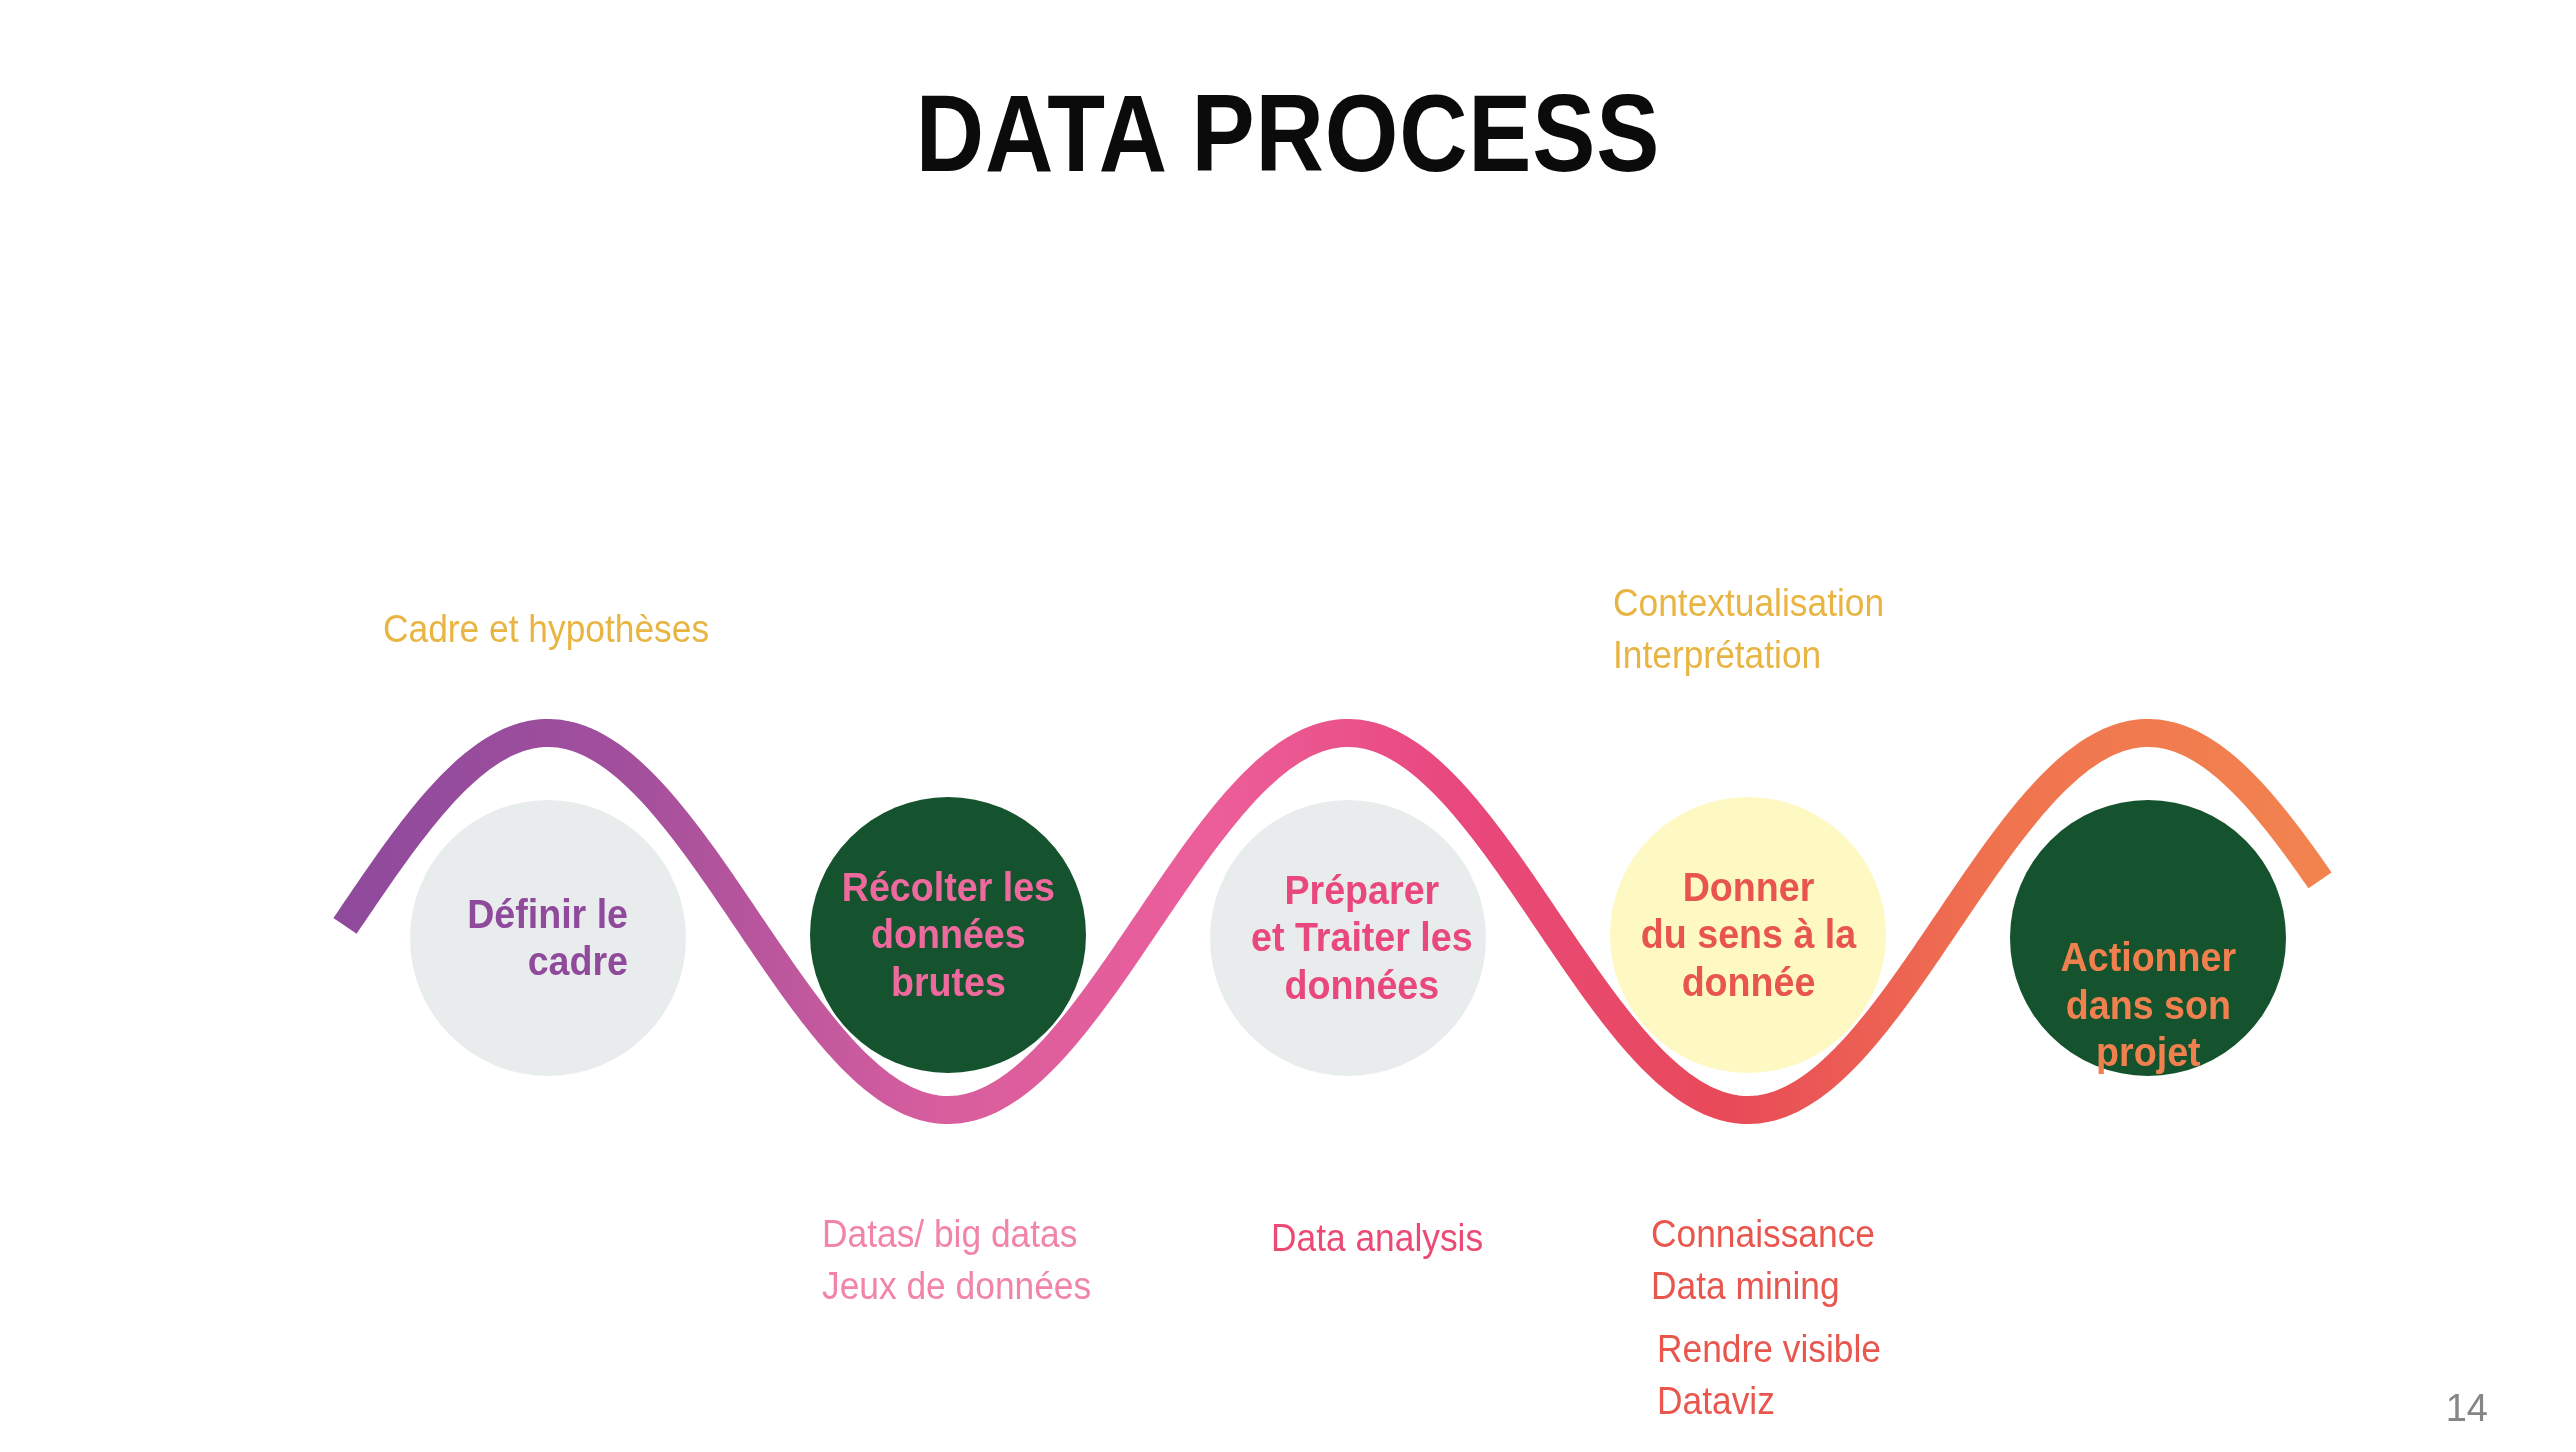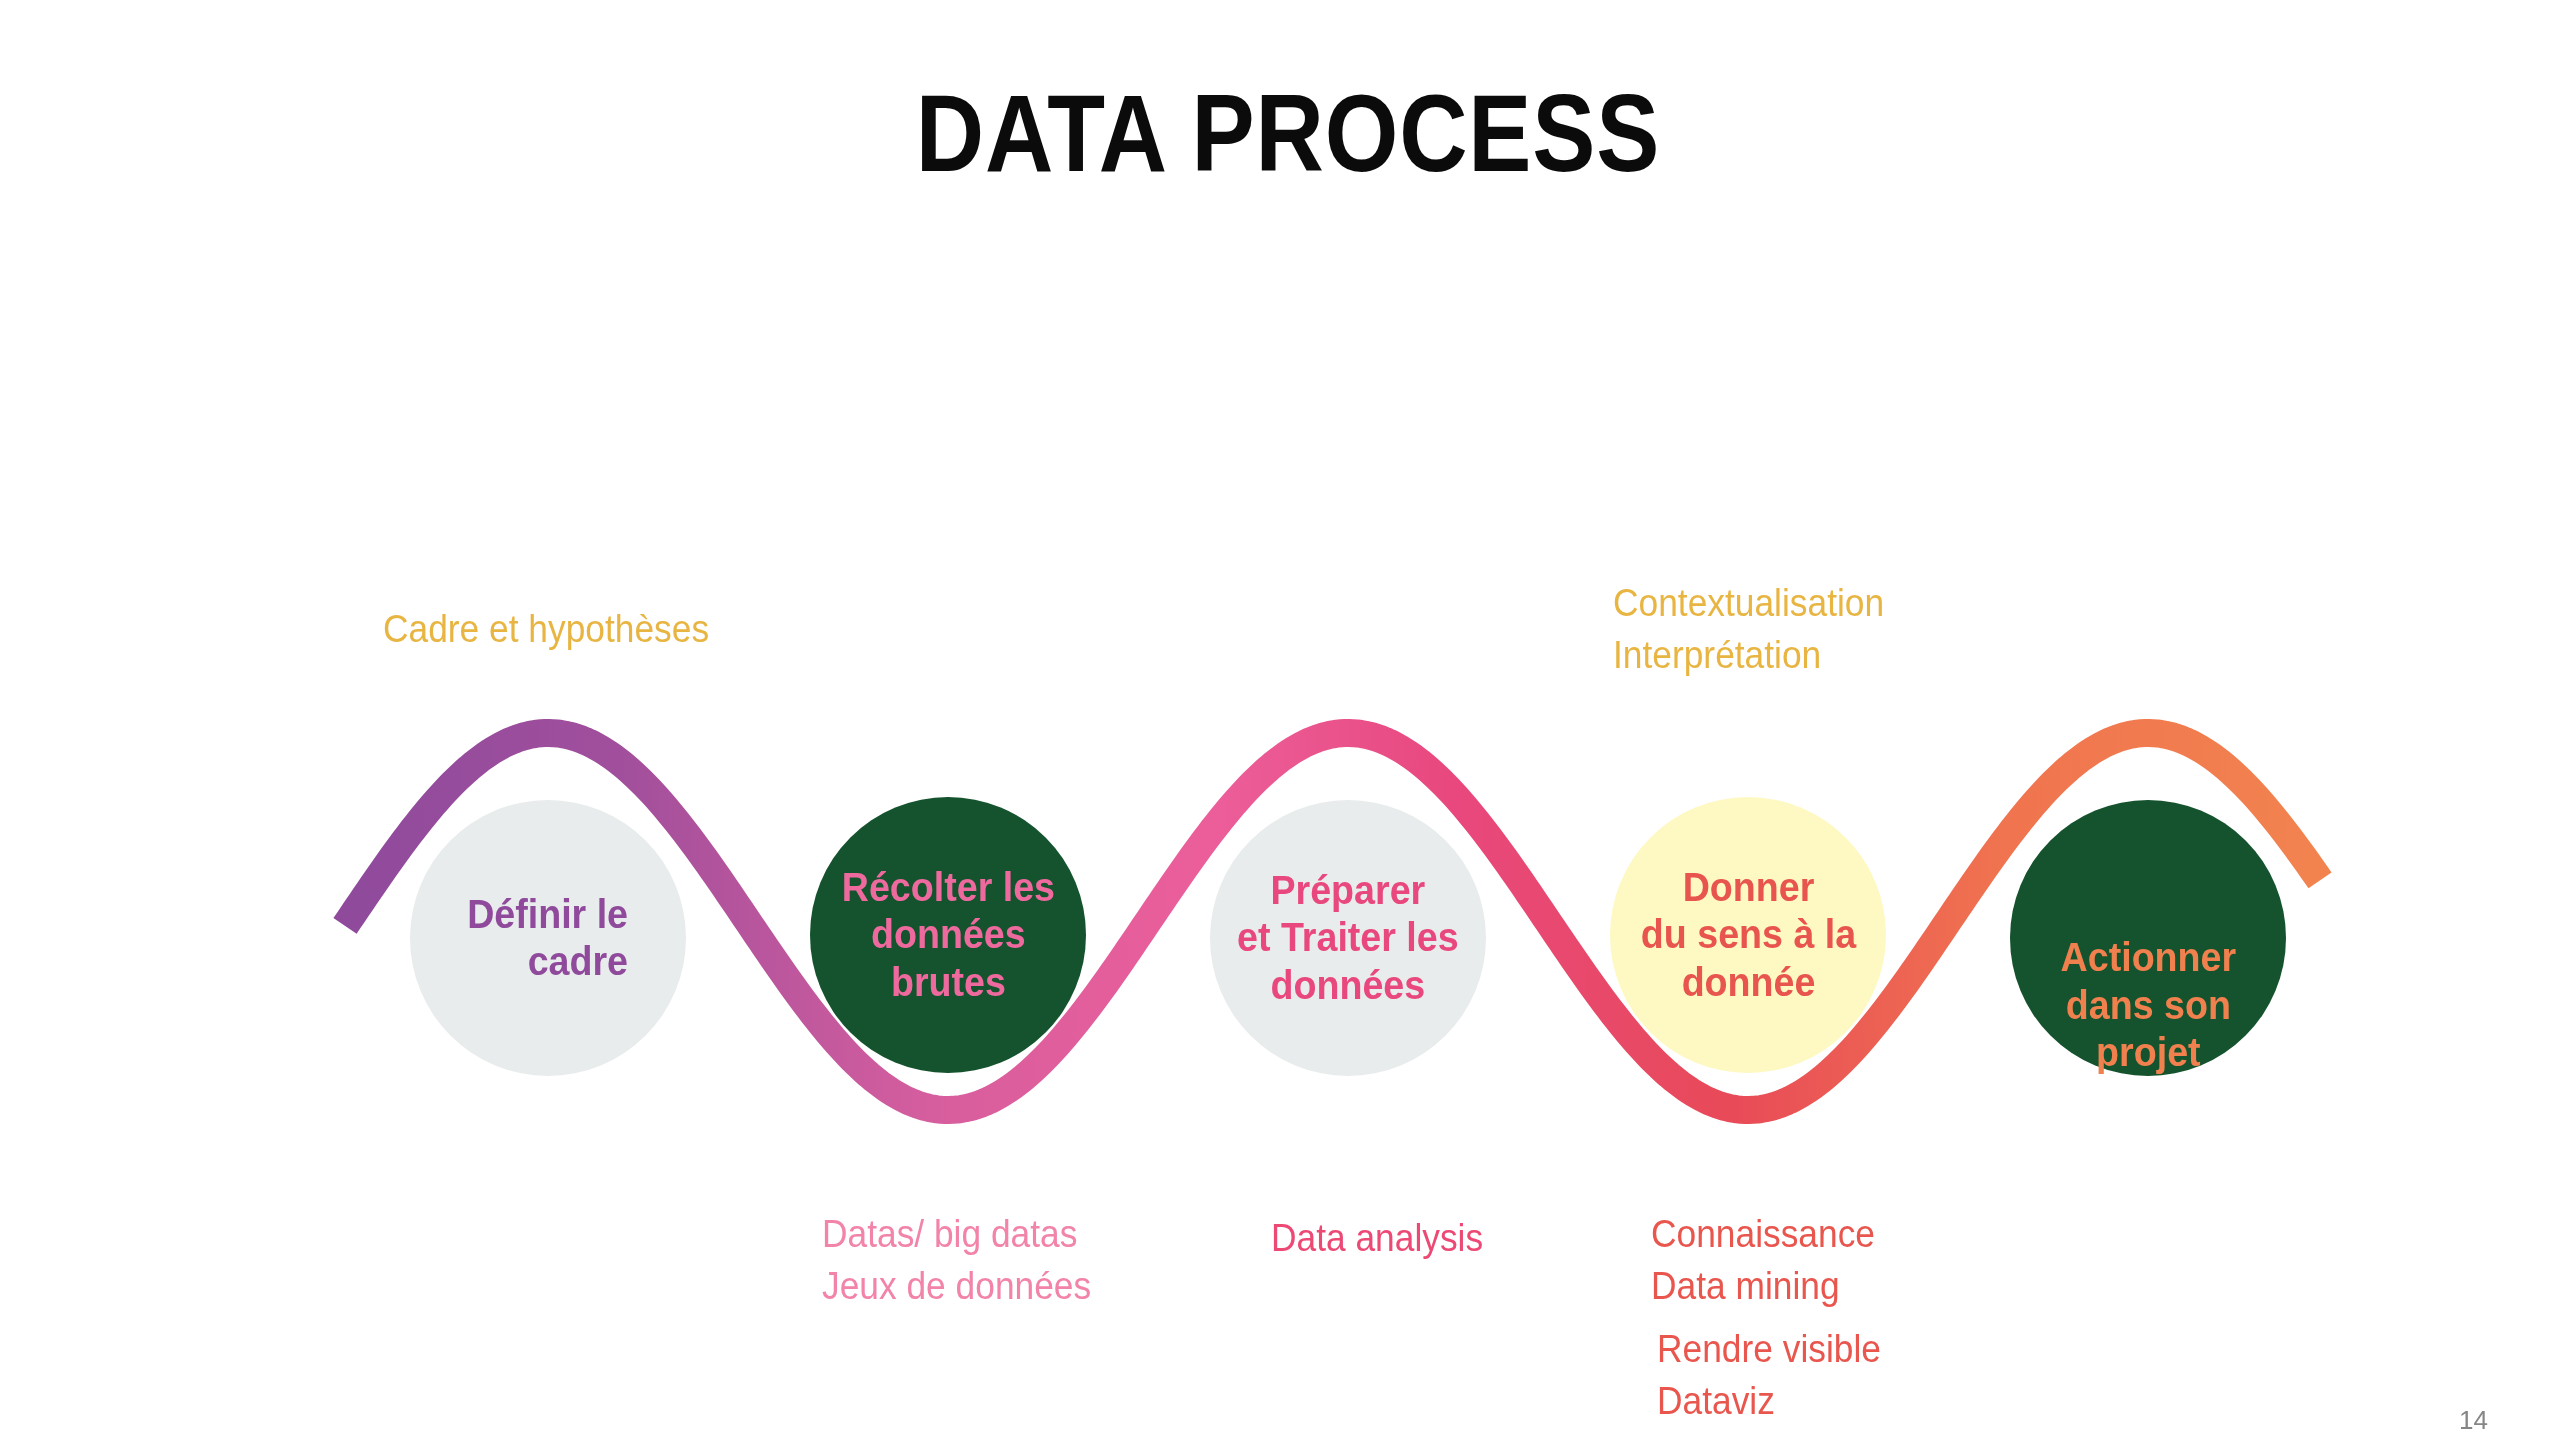--- a/index.html
+++ b/index.html
@@ -86,23 +86,23 @@
     white-space: pre-line;
     transform: scaleX(0.93);
     transform-origin: left top;
     user-select: none;
   }
 
   
   .page-num {
     position: absolute;
     right: 88px;
-    bottom: 16px;
+    bottom: 22px;
     font-family: "Liberation Sans", sans-serif;
-    font-size: 26px;
+    font-size: 38px;
     color: #868686;
     user-select: none;
   }
 </style>
 </head>
 <body style="background: rgb(255, 255, 255);">
 
 <div class="slide">
 
   <div class="title" style="color: rgb(11, 11, 11);">DATA PROCESS</div>
@@ -126,21 +126,21 @@
 
   <div class="node" style="left: 410px; top: 800px; background: rgb(233, 236, 236); text-align: right;">
     <span class="node-label" style="color: rgb(143, 74, 156);">Définir le
 cadre</span>
   </div>
   <div class="node" style="left: 810px; top: 797px; background: #14532d;">
     <span class="node-label" style="color: rgb(238, 106, 158);">Récolter les
 données
 brutes</span>
   </div>
-  <div class="node" style="left: 1210px; top: 800px; background: rgb(233, 236, 236);">
+  <div class="node" style="left: 1210px; top: 800px; background: rgb(233, 236, 236); justify-content: flex-end;">
     <span class="node-label" style="color: rgb(232, 72, 126);">Préparer
 et Traiter les
 données</span>
   </div>
   <div class="node" style="left: 1610px; top: 797px; background: #fef9c3;">
     <span class="node-label" style="color: rgb(232, 84, 78);">Donner
 du sens à la
 donnée</span>
   </div>
   <div class="node" style="left: 2010px; top: 800px; background: #14532d; align-items: flex-end;">

